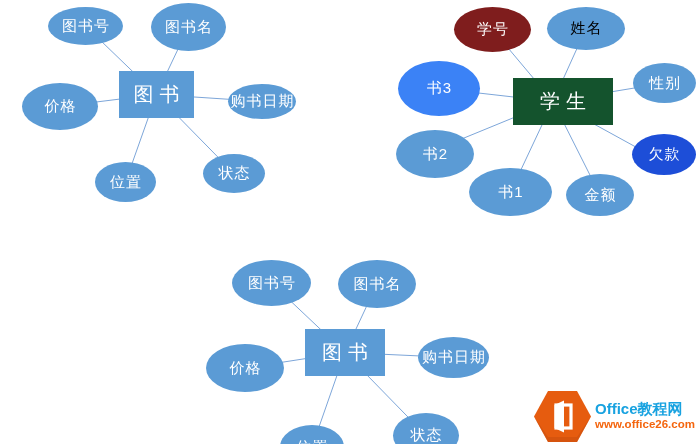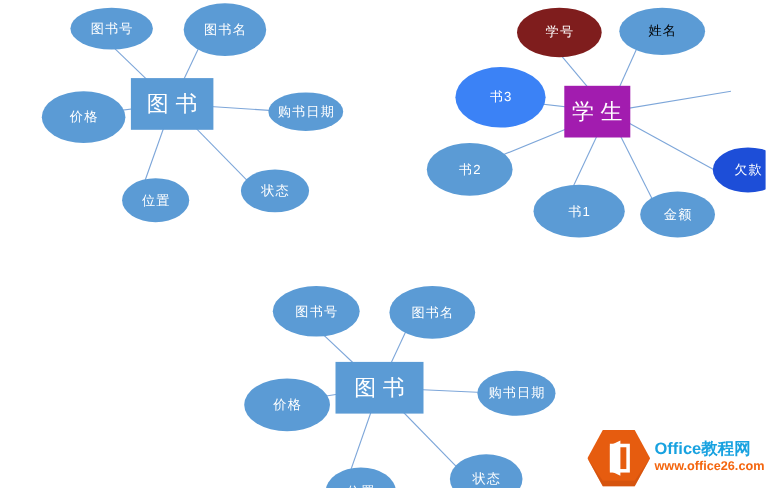--- a/index.html
+++ b/index.html
@@ -22,24 +22,23 @@
     position: absolute;
     display: flex;
     align-items: center;
     justify-content: center;
     text-align: center;
     box-sizing: border-box;
     user-select: none;
   }
   .node.ellipse {
     border-radius: 50%;
-    font-size: 12px;
+    font-size: 15px;
     letter-spacing: 1px;
     padding-left: 1px;
-    margin-left: 16px;
   }
   .node.rect {
     font-size: 20px;
     letter-spacing: 6px;
     padding-left: 6px;
   }
   .watermark {
     position: absolute;
     left: 534px; top: 387px;
     width: 162px; height: 57px;
@@ -90,26 +89,27 @@
 
 <div class="node ellipse" style="left: 48px; top: 7px; width: 75px; height: 38px; background: rgb(91, 155, 213); color: rgb(255, 255, 255);">图书号</div>
     <div class="node ellipse" style="left: 151px; top: 3px; width: 75px; height: 48px; background: rgb(91, 155, 213); color: rgb(255, 255, 255);">图书名</div>
     <div class="node ellipse" style="left: 22px; top: 83px; width: 76px; height: 47px; background: rgb(91, 155, 213); color: rgb(255, 255, 255);">价格</div>
     <div class="node ellipse" style="left: 228px; top: 84px; width: 68px; height: 35px; background: rgb(91, 155, 213); color: rgb(255, 255, 255);">购书日期</div>
     <div class="node ellipse" style="left: 95px; top: 162px; width: 61px; height: 40px; background: rgb(91, 155, 213); color: rgb(255, 255, 255);">位置</div>
     <div class="node ellipse" style="left: 203px; top: 154px; width: 62px; height: 39px; background: rgb(91, 155, 213); color: rgb(255, 255, 255);">状态</div>
     <div class="node rect" style="left: 119px; top: 71px; width: 75px; height: 47px; background: rgb(91, 155, 213); color: rgb(255, 255, 255);">图书</div>
     <div class="node ellipse" style="left: 454px; top: 7px; width: 77px; height: 45px; background: #7f1d1d; color: rgb(255, 255, 255);">学号</div>
     <div class="node ellipse" style="left: 547px; top: 7px; width: 78px; height: 43px; background: rgb(91, 155, 213); color: #000000;">姓名</div>
+    <div class="node ellipse" style="left: 633px; top: 63px; width: 63px; height: 40px; background: rgb(91, 155, 213); color: rgb(255, 255, 255);">性别</div>
     <div class="node ellipse" style="left: 398px; top: 61px; width: 82px; height: 55px; background: #3b82f6; color: rgb(255, 255, 255);">书3</div>
-    <div class="node ellipse" style="left: 372px; top: 130px; width: 78px; height: 48px; background: rgb(91, 155, 213); color: rgb(255, 255, 255);">书2</div>
+    <div class="node ellipse" style="left: 396px; top: 130px; width: 78px; height: 48px; background: rgb(91, 155, 213); color: rgb(255, 255, 255);">书2</div>
     <div class="node ellipse" style="left: 632px; top: 134px; width: 64px; height: 41px; background: #1d4ed8; color: rgb(255, 255, 255);">欠款</div>
     <div class="node ellipse" style="left: 469px; top: 168px; width: 83px; height: 48px; background: rgb(91, 155, 213); color: rgb(255, 255, 255);">书1</div>
     <div class="node ellipse" style="left: 566px; top: 174px; width: 68px; height: 42px; background: rgb(91, 155, 213); color: rgb(255, 255, 255);">金额</div>
-    <div class="node rect" style="left: 513px; top: 78px; width: 60px; height: 47px; background: #a21caf; color: rgb(255, 255, 255);">学生</div>
+    <div class="node rect" style="left: 513px; top: 78px; width: 100px; height: 47px; background: #14532d; color: rgb(255, 255, 255);">学生</div>
     <div class="node ellipse" style="left: 232px; top: 260px; width: 79px; height: 46px; background: rgb(91, 155, 213); color: rgb(255, 255, 255);">图书号</div>
     <div class="node ellipse" style="left: 338px; top: 260px; width: 78px; height: 48px; background: rgb(91, 155, 213); color: rgb(255, 255, 255);">图书名</div>
     <div class="node ellipse" style="left: 206px; top: 344px; width: 78px; height: 48px; background: rgb(91, 155, 213); color: rgb(255, 255, 255);">价格</div>
     <div class="node ellipse" style="left: 418px; top: 337px; width: 71px; height: 41px; background: rgb(91, 155, 213); color: rgb(255, 255, 255);">购书日期</div>
     <div class="node ellipse" style="left: 280px; top: 425px; width: 64px; height: 44px; background: rgb(91, 155, 213); color: rgb(255, 255, 255);">位置</div>
     <div class="node ellipse" style="left: 393px; top: 413px; width: 66px; height: 45px; background: rgb(91, 155, 213); color: rgb(255, 255, 255);">状态</div>
     <div class="node rect" style="left: 305px; top: 329px; width: 80px; height: 47px; background: rgb(91, 155, 213); color: rgb(255, 255, 255);">图书</div>
   </div>
 
 <div class="watermark">

